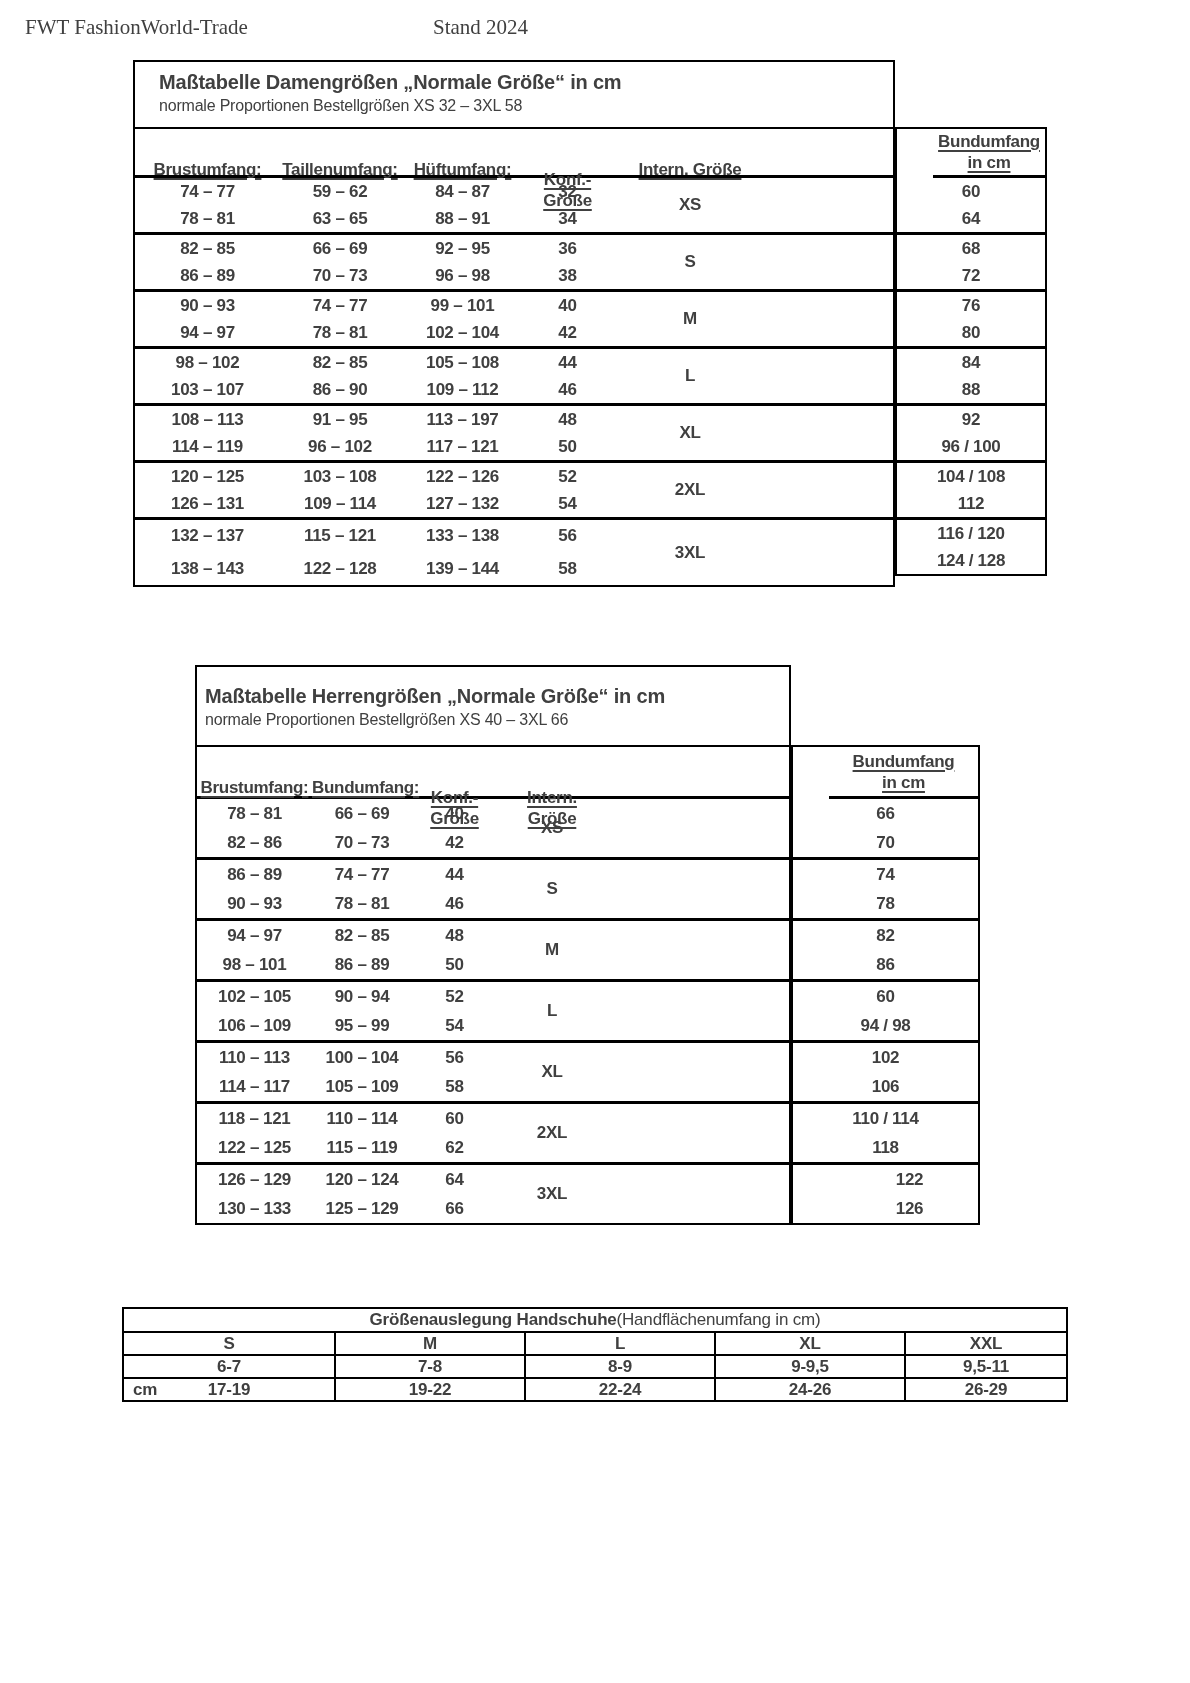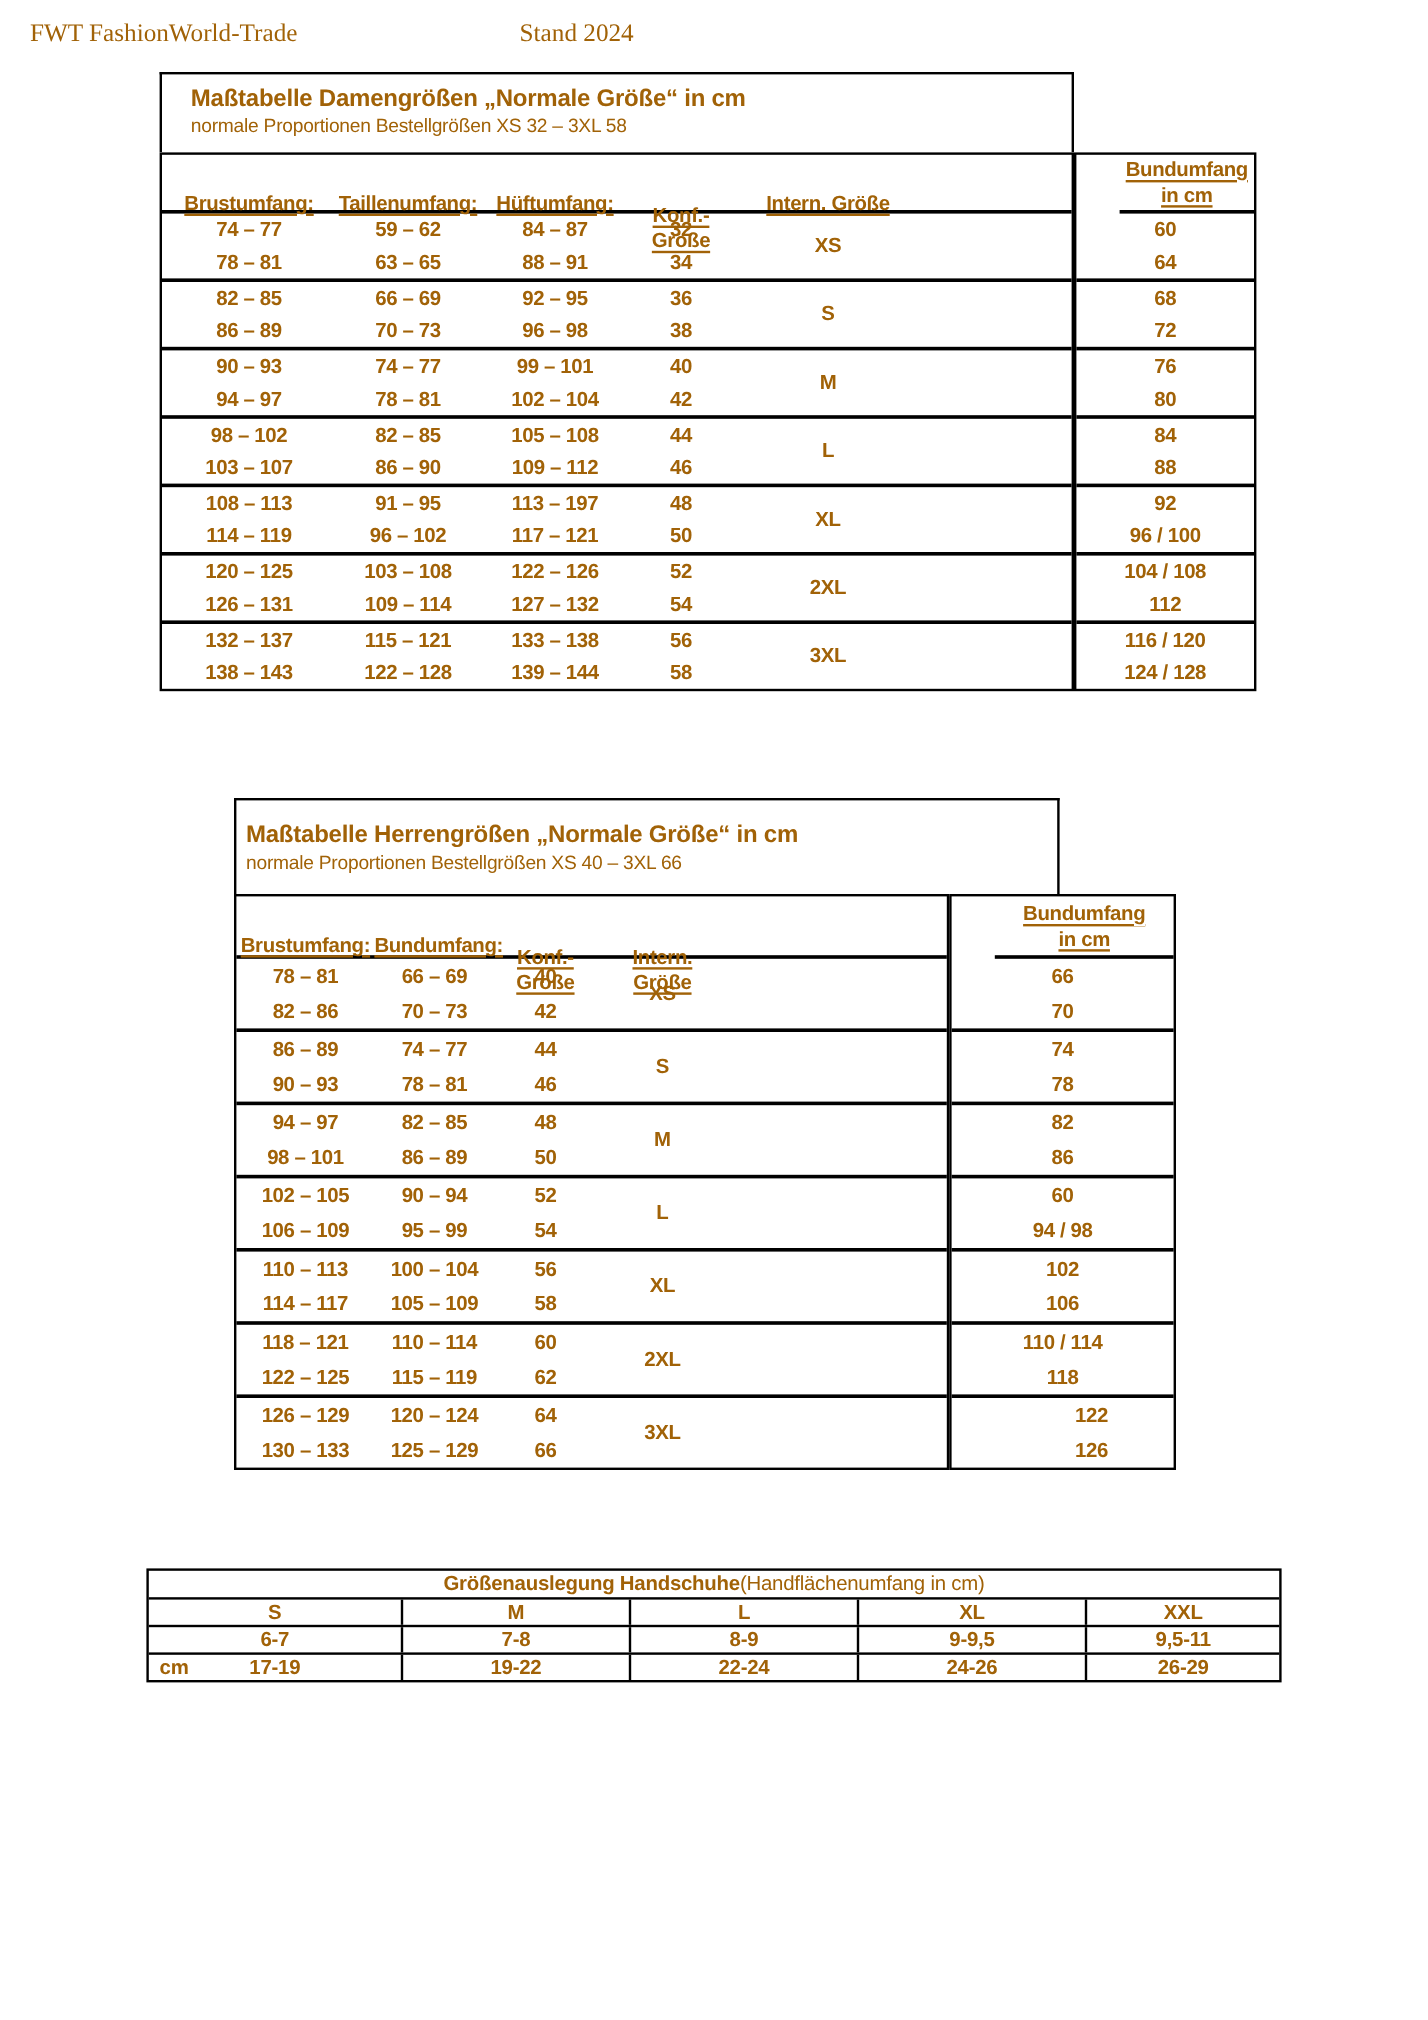--- a/index.html
+++ b/index.html
@@ -1,50 +1,50 @@
 <!DOCTYPE html>
 <html><head>
 <meta charset="utf-8">
 <style>
   * { margin:0; padding:0; box-sizing:border-box; }
   html,body { background:#ffffff; }
   #page {
     position:relative; width:1190px; height:1683px; background:#fff;
-    font-family:"Liberation Sans", sans-serif; color:#a16207; overflow:hidden;
+    font-family:"Liberation Sans", sans-serif; color:#404040; overflow:hidden;
   }
   
   .doc-head { position:absolute; top:15px; left:25px; width:900px; height:30px;
     font-family:"Liberation Serif", serif; font-size:21px; }
   .doc-head .stand { position:absolute; left:408px; top:0; }
 
   .box { position:absolute; border:2px solid #000; background:#fff; }
 
   .ttl { font-size:20px; font-weight:bold; letter-spacing:-0.2px; line-height:26px; white-space:nowrap; }
   .sub { font-size:16px; letter-spacing:-0.2px; line-height:21px; white-space:nowrap; }
 
   .w-title { left:133px; top:60px; width:762px; height:67px; border-bottom:none; padding:7px 0 0 24px; }
-  .m-title { left:195px; top:665px; width:688px; height:80px; border-bottom:none; padding:16px 0 0 8px; }
+  .m-title { left:195px; top:665px; width:596px; height:80px; border-bottom:none; padding:16px 0 0 8px; }
 
   .tbl { font-size:17px; font-weight:bold; letter-spacing:-0.3px; }
   .w-main { left:133px; top:127px; width:762px; }
   .m-main { left:195px; top:745px; width:596px; }
   .w-bund { left:895px; top:127px; width:152px; }
   .m-bund { left:791px; top:745px; width:189px; }
 
   .wcols { display:grid; grid-template-columns:145px 120px 125px 85px 160px 1fr; }
   .mcols { display:grid; grid-template-columns:115px 100px 85px 110px 1fr; }
 
   .head { border-bottom:3px solid #000; align-items:center; text-align:center; }
   .w-main .head { height:49px; }
   .m-main .head { height:52px; }
 
   .grp { grid-template-rows:1fr 1fr; align-items:center; border-bottom:3px solid #000; }
   .w-main .grp { height:57px; }
   .m-main .grp { height:61px; }
-  .w-main .grp:last-child { height:54px; border-bottom:none; }
+  .w-main .grp:last-child { height:65px; border-bottom:none; }
   .m-main .grp:last-child { height:58px; border-bottom:none; }
 
   .c { text-align:center; white-space:nowrap; }
   .a11{grid-area:1/1}.a12{grid-area:1/2}.a13{grid-area:1/3}.a14{grid-area:1/4}
   .a21{grid-area:2/1}.a22{grid-area:2/2}.a23{grid-area:2/3}.a24{grid-area:2/4}
   .szw{grid-area:1/5/3/6}.szm{grid-area:1/4/3/5}
 
   .u { text-decoration:underline; text-decoration-thickness:2px; text-underline-offset:3px; }
   .two { line-height:21px;margin-top:40px; }
   .two span { display:block; }

